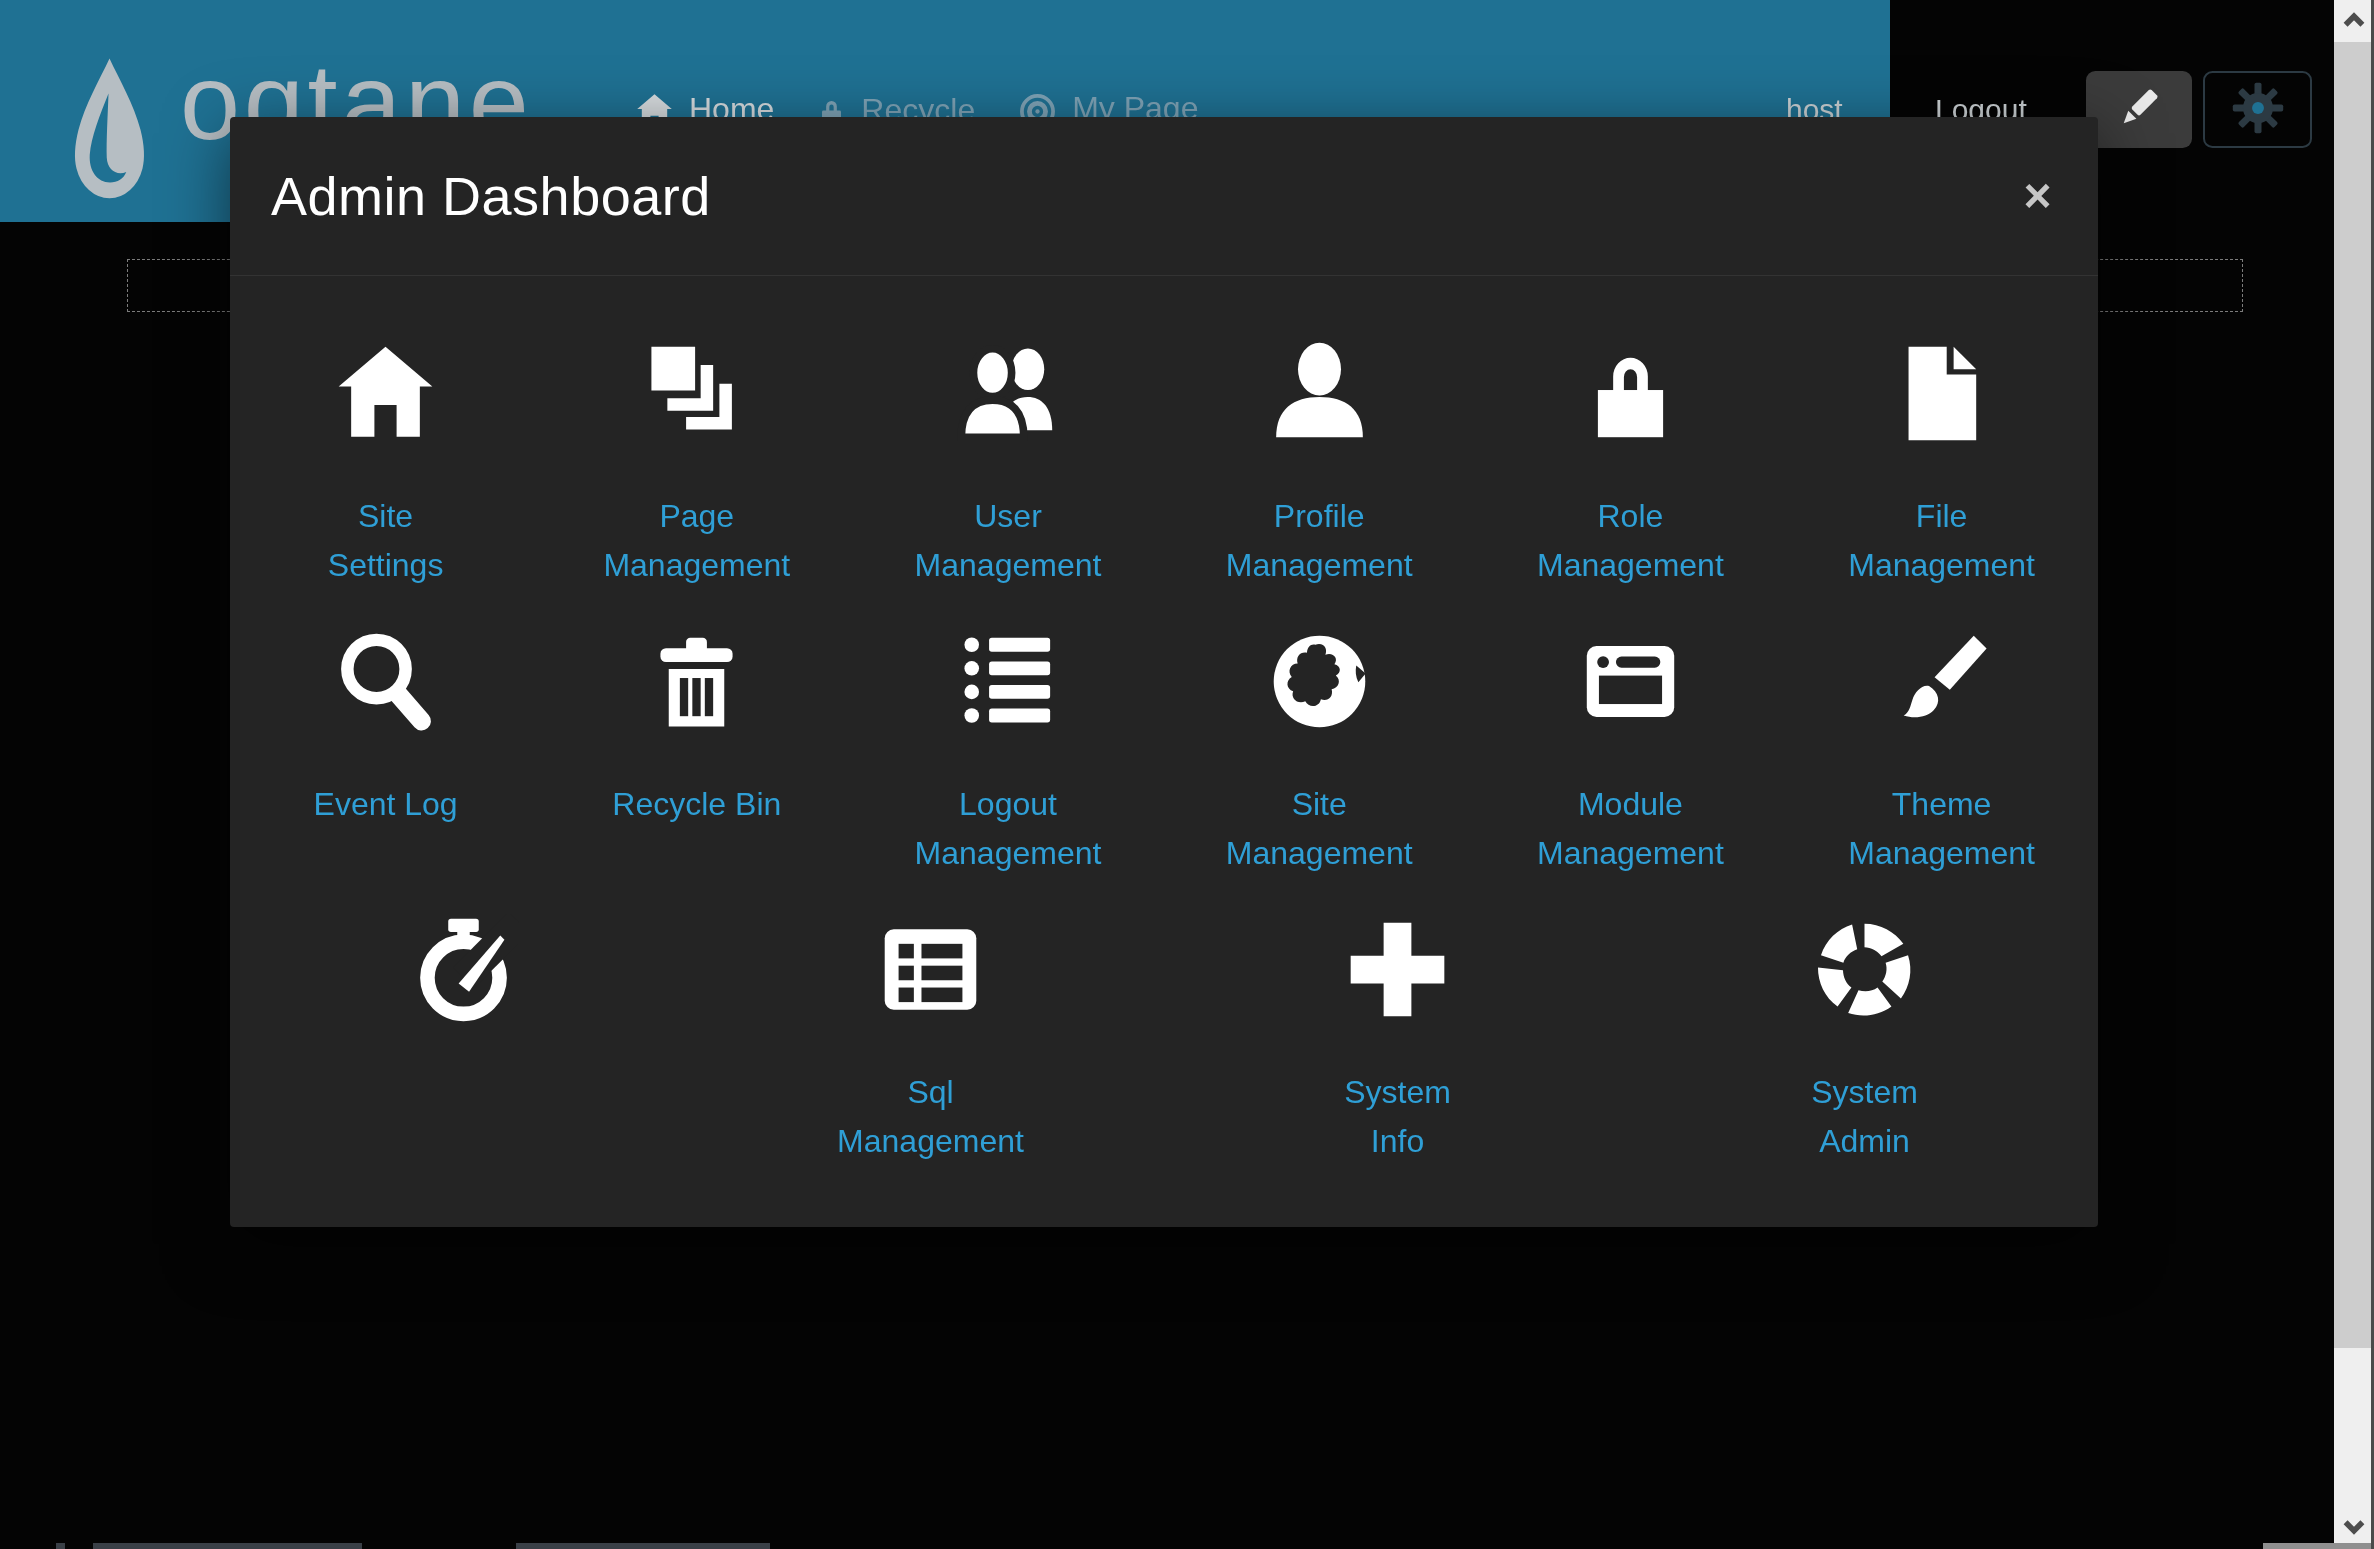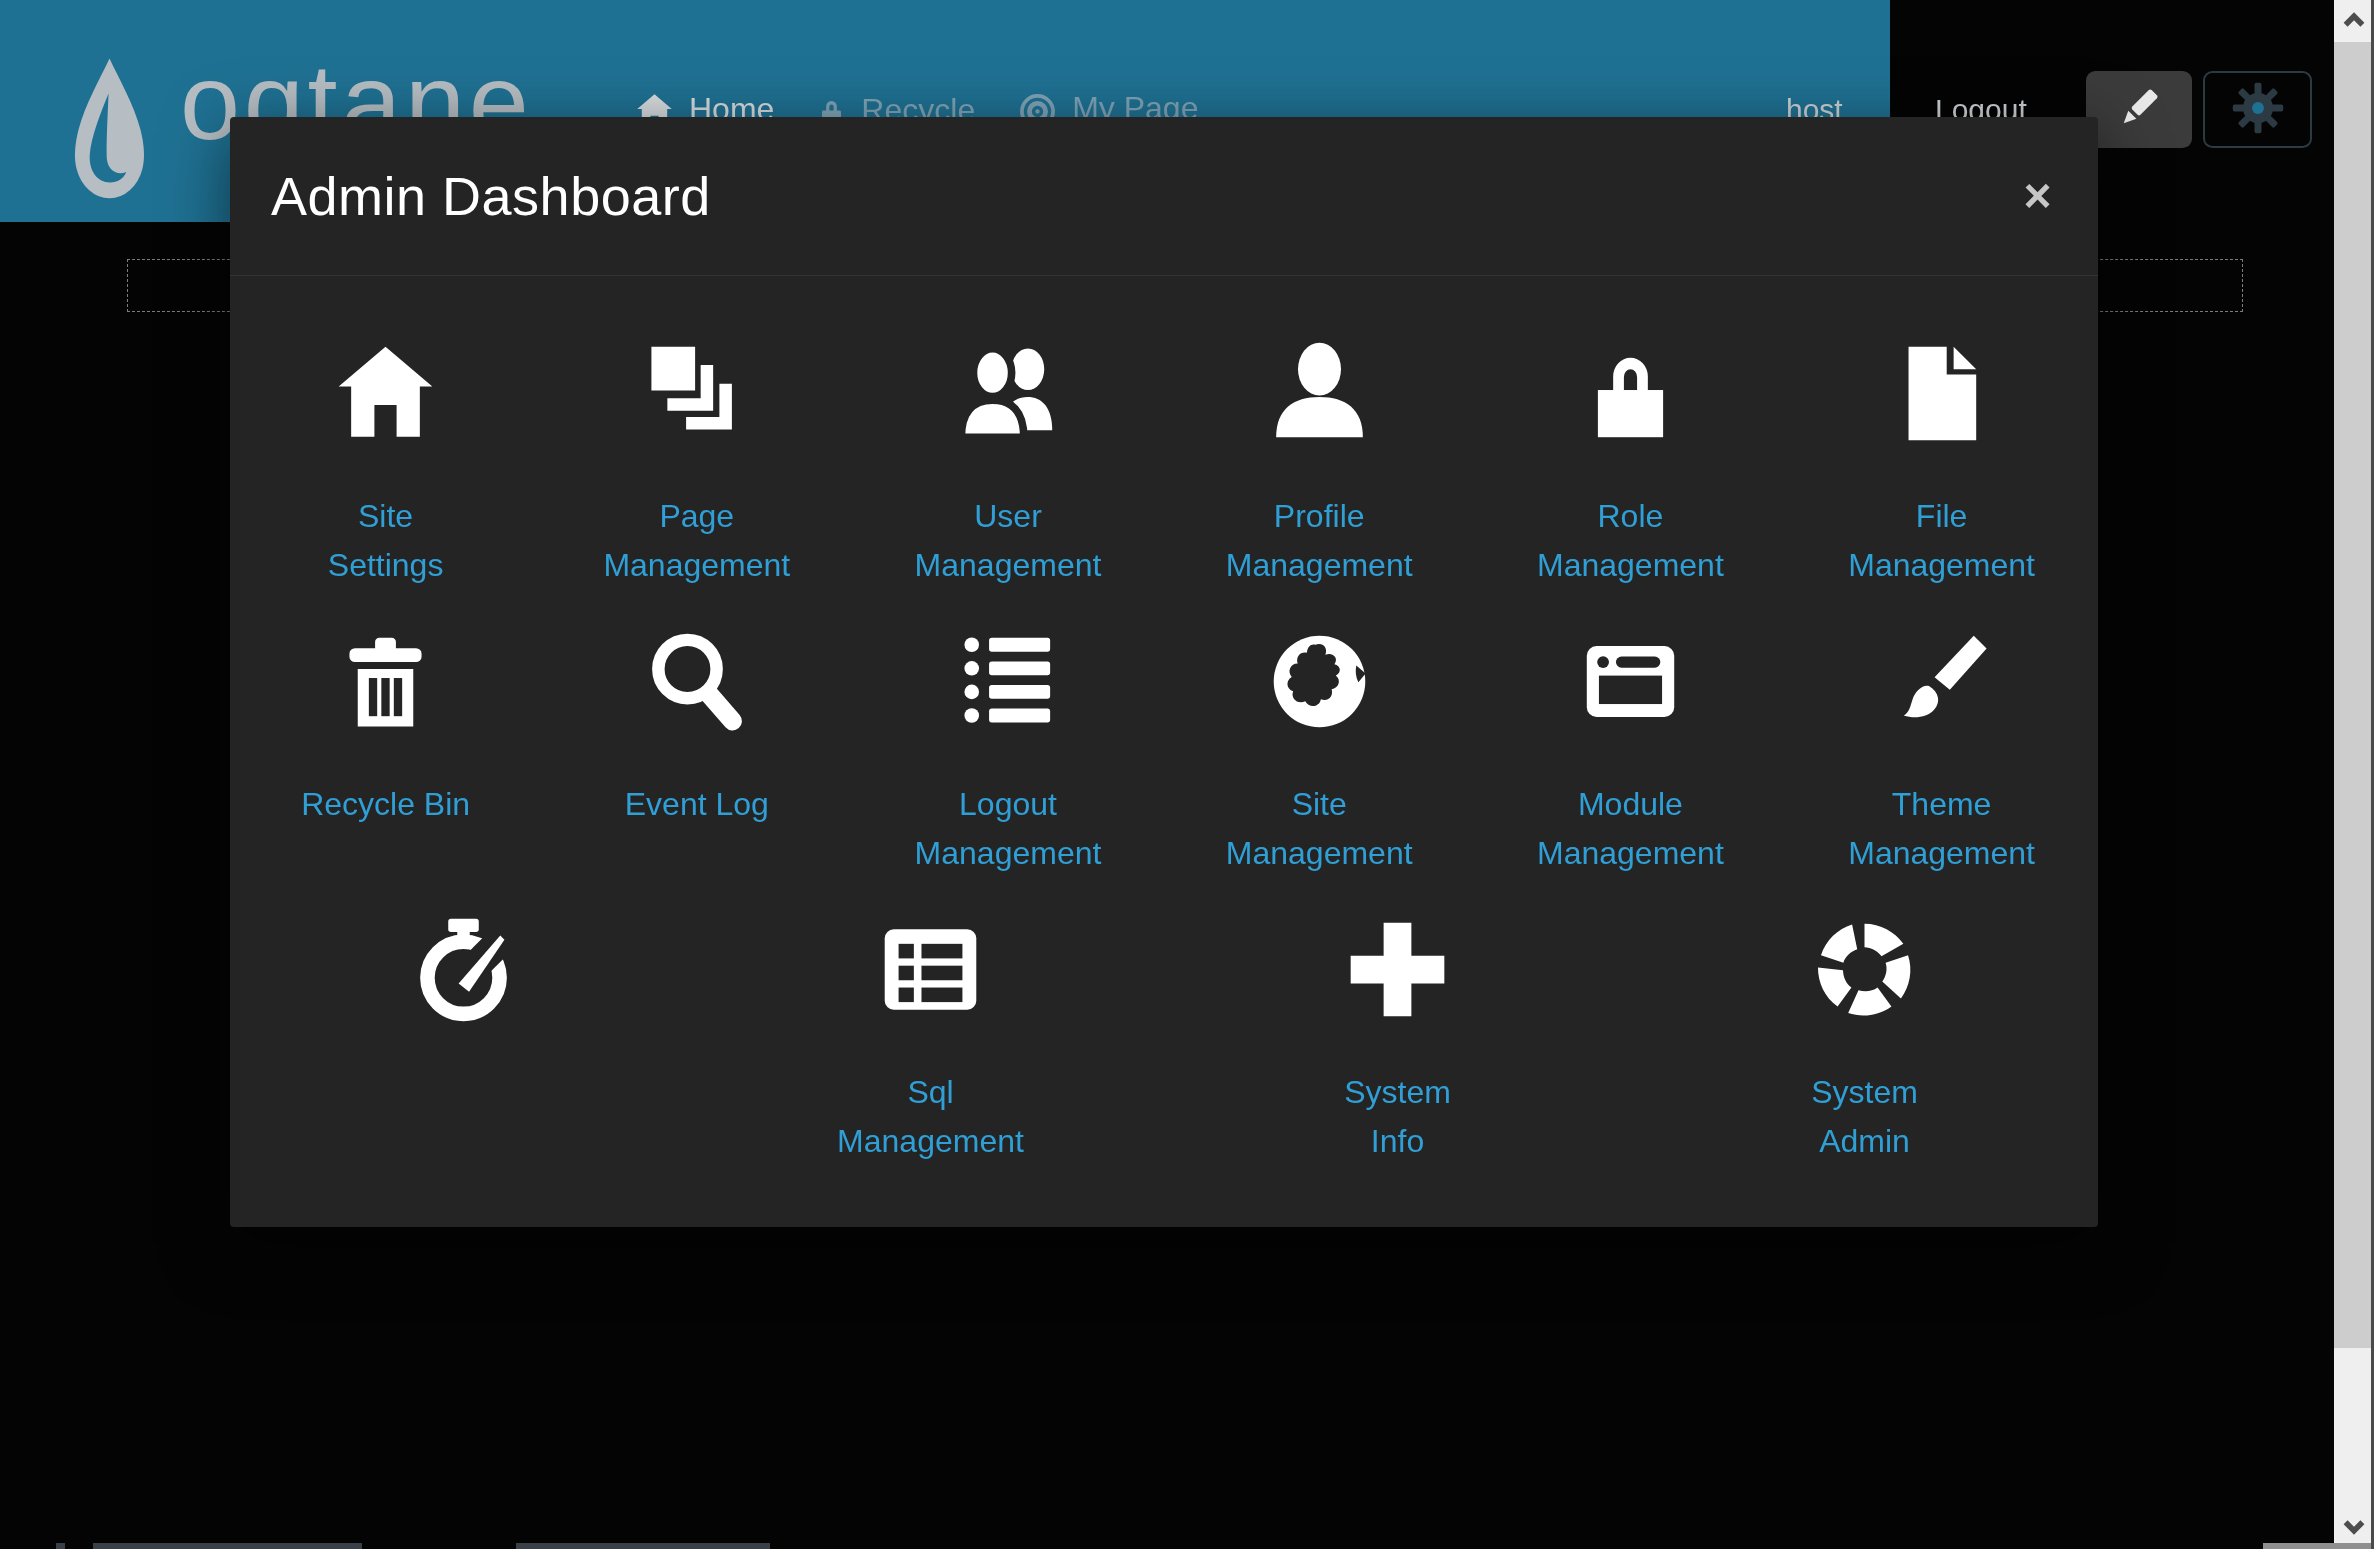--- a/index.html
+++ b/index.html
@@ -237,51 +237,51 @@
           </span>
     <span class="tile-label">
       <span>File</span>
             <span>Management</span>
     </span>
   </a>
 
   <a class="tile">
     <span class="tile-icon">
             <svg width="111" height="111" viewBox="0 0 32 32">
+              <circle cx="13.4" cy="12.4" r="8.4" fill="none" stroke="#fff" stroke-width="3.6"></circle>
+              <path d="M19.6 19.6 L26.4 27.4" stroke="#fff" stroke-width="5.4" stroke-linecap="round"></path>
+            </svg>
+          </span>
+    <span class="tile-label">
+      <span>Event Log</span>
+    </span>
+  </a>
+
+  <a class="tile">
+    <span class="tile-icon">
+            <svg width="111" height="111" viewBox="0 0 32 32">
               <g fill="#fff">
                 <rect x="13" y="3.4" width="6" height="4.2" rx="1.2"></rect>
                 <rect x="5.6" y="6.4" width="20.8" height="4" rx="1.6"></rect>
                 <path d="M8 12.4 h16 V29 H8 Z"></path>
               </g>
               <g fill="var(--modal)">
                 <rect x="11.2" y="15" width="2.4" height="11"></rect>
                 <rect x="14.8" y="15" width="2.4" height="11"></rect>
                 <rect x="18.4" y="15" width="2.4" height="11"></rect>
               </g>
             </svg>
           </span>
     <span class="tile-label">
       <span>Recycle Bin</span>
     </span>
   </a>
 
   <a class="tile">
     <span class="tile-icon">
-            <svg width="111" height="111" viewBox="0 0 32 32">
-              <circle cx="13.4" cy="12.4" r="8.4" fill="none" stroke="#fff" stroke-width="3.6"></circle>
-              <path d="M19.6 19.6 L26.4 27.4" stroke="#fff" stroke-width="5.4" stroke-linecap="round"></path>
-            </svg>
-          </span>
-    <span class="tile-label">
-      <span>Event Log</span>
-    </span>
-  </a>
-
-  <a class="tile">
-    <span class="tile-icon">
             <svg width="111" height="111" viewBox="0 0 32 32" fill="#fff">
               <circle cx="5.4" cy="5.4" r="2.1"></circle>
               <circle cx="5.4" cy="12.2" r="2.1"></circle>
               <circle cx="5.4" cy="19" r="2.1"></circle>
               <circle cx="5.4" cy="25.8" r="2.1"></circle>
               <rect x="10.4" y="3.4" width="17.6" height="4" rx="0.8"></rect>
               <rect x="10.4" y="10.2" width="17.6" height="4" rx="0.8"></rect>
               <rect x="10.4" y="17" width="17.6" height="4" rx="0.8"></rect>
               <rect x="10.4" y="23.8" width="17.6" height="4" rx="0.8"></rect>
             </svg>

